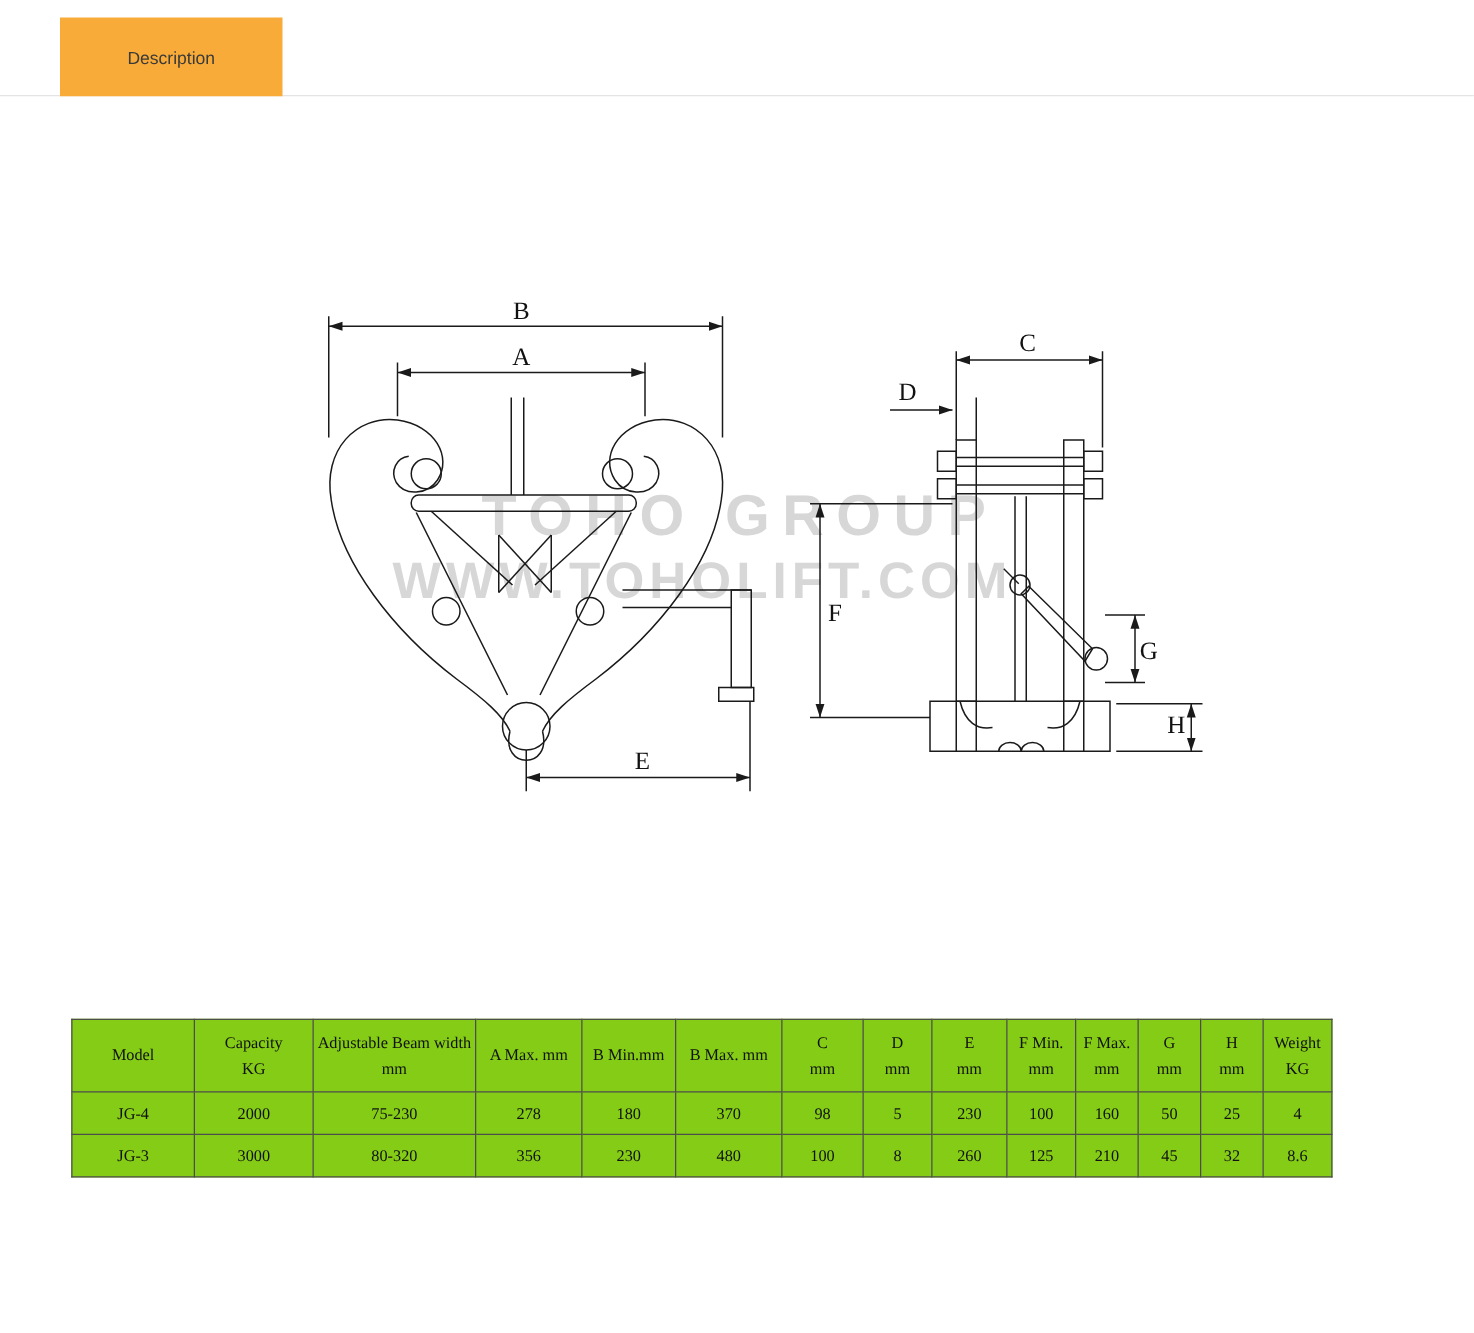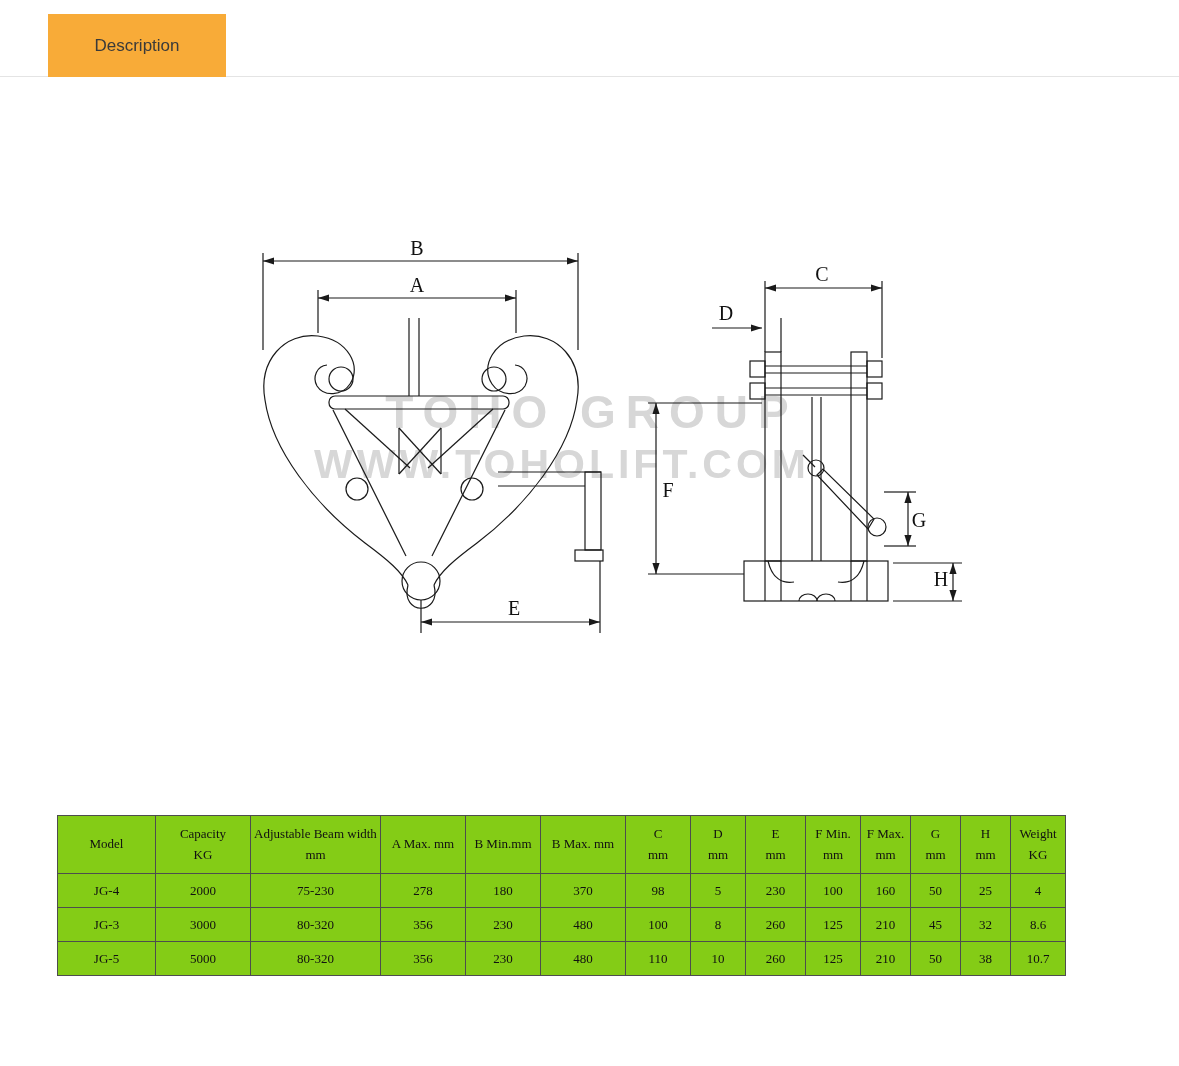--- a/index.html
+++ b/index.html
@@ -10,21 +10,21 @@
     font-family:"Liberation Serif", serif;
     overflow:hidden;
   }
   .page-header {
     position:absolute; top:0; left:0; width:1179px; height:77px;
     border-bottom:1px solid #e4e4e4; background:#fff; z-index:3;
   }
   .description-tab {
     position:absolute; left:48px; top:14px; width:178px; height:63px;
     display:flex; align-items:center; justify-content:center;
-    font-family:"Liberation Sans", sans-serif; font-size:17px; color:#3a3a3a;
+    font-family:"Liberation Sans", sans-serif; font-size:14px; color:#3a3a3a;
     cursor:pointer;
   }
   .diagram-svg { position:absolute; top:0; left:0; z-index:1; }
   g.ln { stroke:#1a1a1a; stroke-width:1.2; fill:none; }
   .dim-label {
     font-family:"Liberation Serif", serif; font-size:20px; fill:#111;
     stroke:none;
   }
   .wm-text { font-family:"Liberation Sans", sans-serif; font-weight:bold; }
   .table-wrap { position:absolute; top:815px; left:57px; z-index:2; background:#84cc16; }
@@ -274,31 +274,15 @@
           <td>480</td>
           <td>100</td>
           <td>8</td>
           <td>260</td>
           <td>125</td>
           <td>210</td>
           <td>45</td>
           <td>32</td>
           <td>8.6</td>
         </tr>
-        <tr>
-          <td>JG-5</td>
-          <td>5000</td>
-          <td>80-320</td>
-          <td>356</td>
-          <td>230</td>
-          <td>480</td>
-          <td>110</td>
-          <td>10</td>
-          <td>260</td>
-          <td>125</td>
-          <td>210</td>
-          <td>50</td>
-          <td>38</td>
-          <td>10.7</td>
-        </tr>
       </tbody>
   </table>
 </div>
 
 </body></html>

